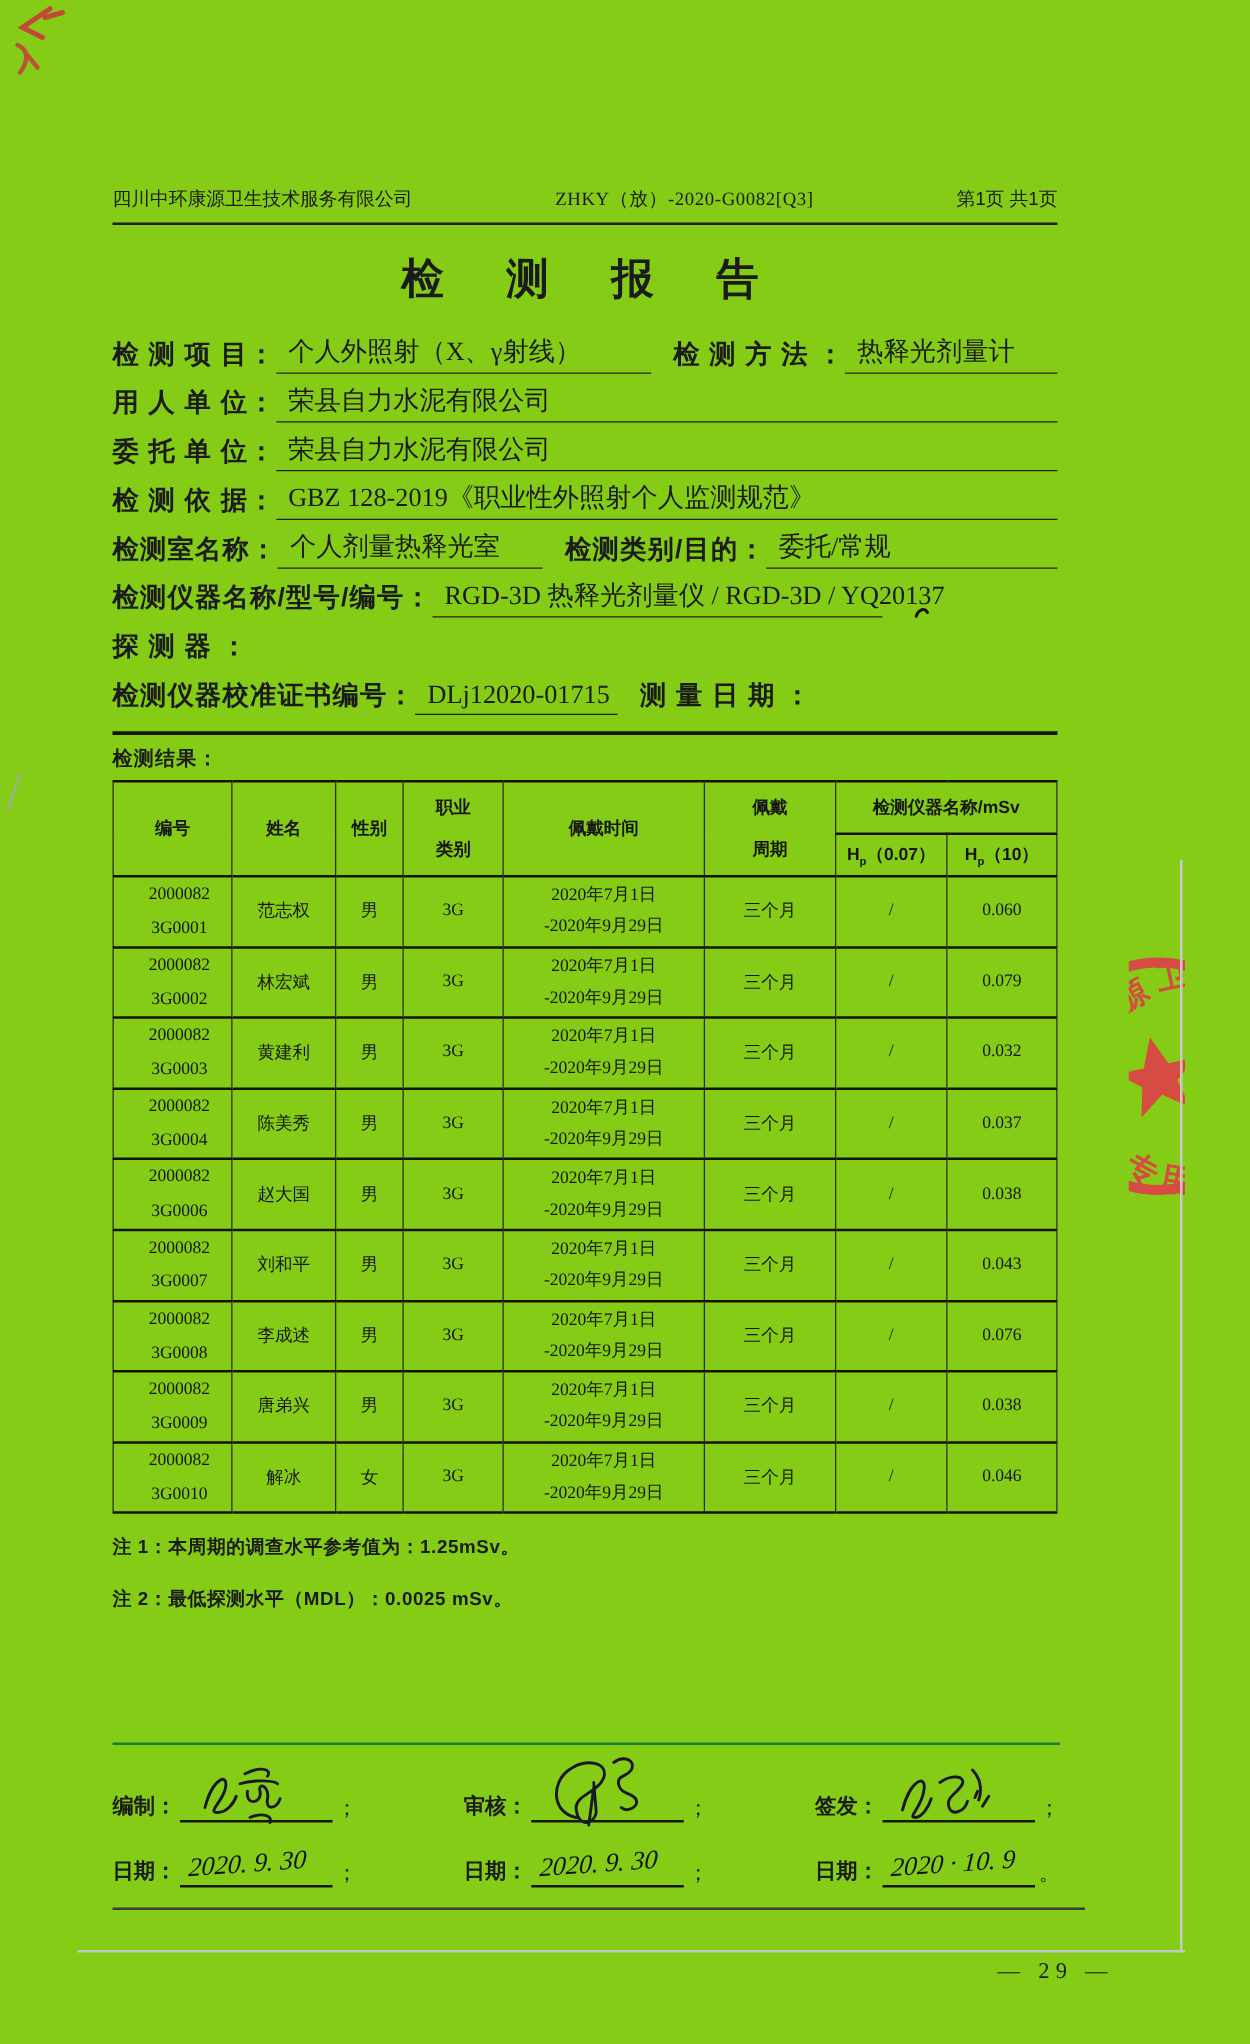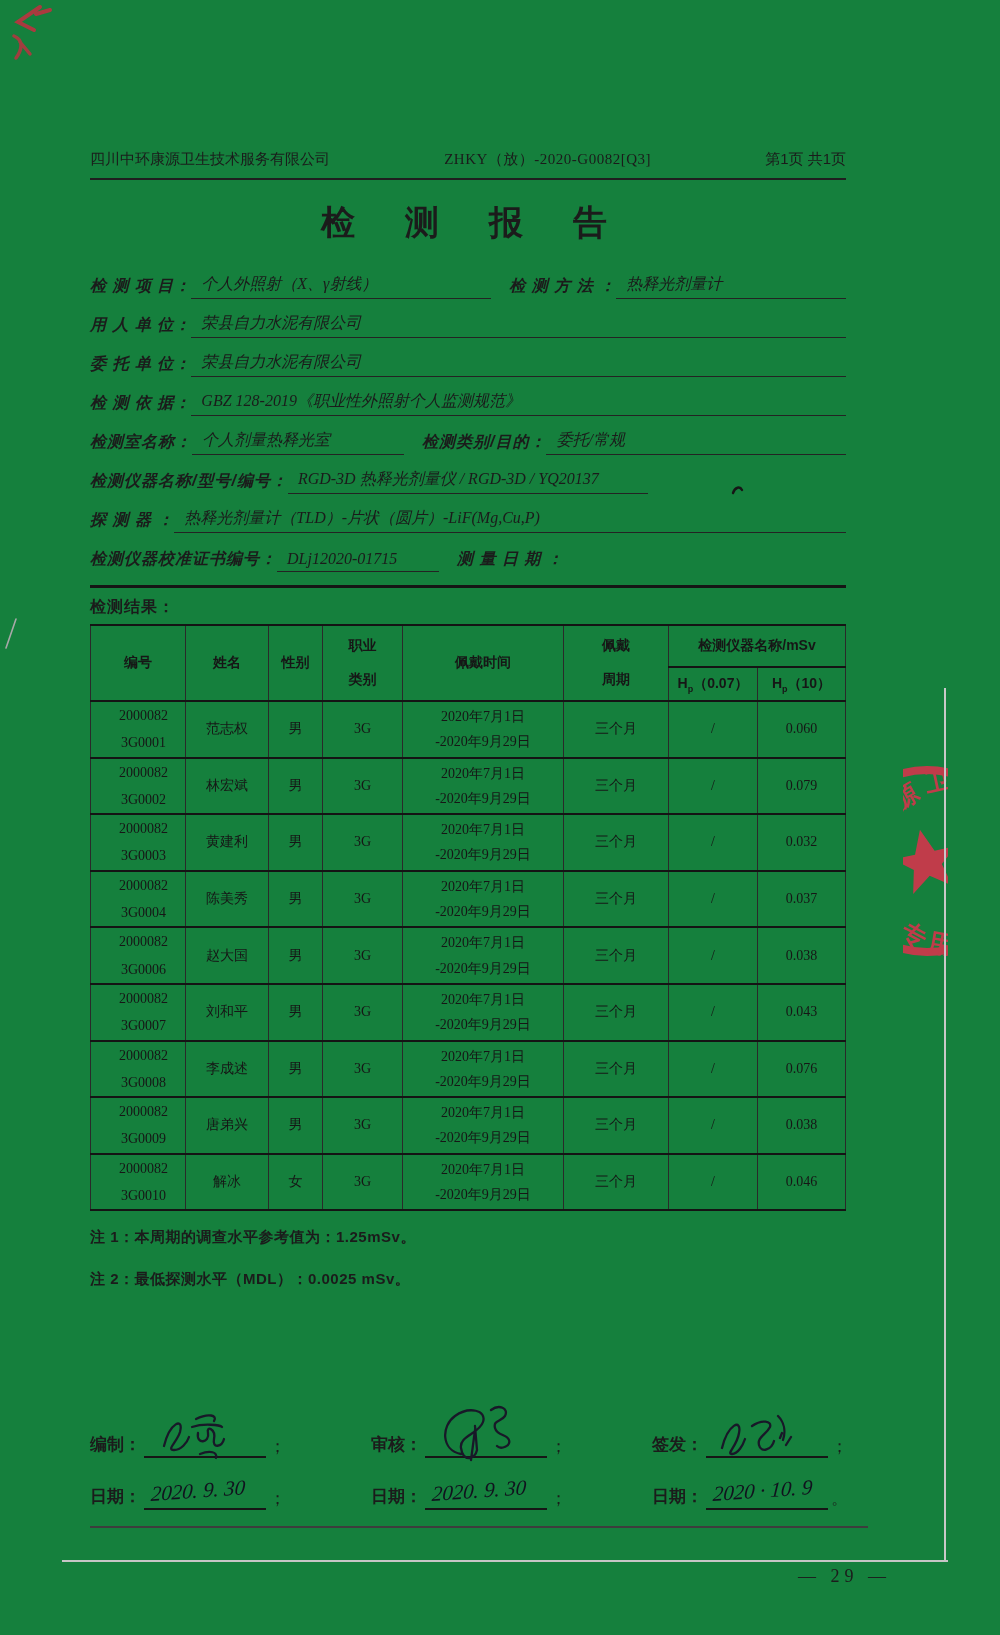--- a/index.html
+++ b/index.html
@@ -1,36 +1,36 @@
 <!DOCTYPE html>
 <html><head>
 <meta charset="utf-8">
 <style>
   * { margin:0; padding:0; box-sizing:border-box; }
   html,body { background:#ffffff; }
   .page {
     position:relative; width:1000px; height:1635px; margin:0 auto;
-    background:#15803d; overflow:hidden; color:#1b1b1b;
+    background:#84cc16; overflow:hidden; color:#1b1b1b;
     font-family:"Liberation Serif","DejaVu Serif",serif;
   }
   .doc { position:absolute; left:90px; top:150px; width:756px; }
 
   
   .doc-header { display:flex; align-items:flex-end; justify-content:space-between;
     border-bottom:2px solid #1f1f1f; padding-bottom:9px;
     font-family:"Liberation Sans","DejaVu Sans",sans-serif; font-size:15px; }
   .doc-header .mid { font-family:"Liberation Serif","DejaVu Serif",serif; letter-spacing:.5px; }
 
   
   .title { margin-top:20px; text-align:center; font-size:34px; font-weight:bold;
     letter-spacing:8px; font-family:"Liberation Sans","DejaVu Sans",sans-serif; }
 
   
   .fields { margin-top:14px; }
-  .frow { display:flex; align-items:flex-end; height:39px; font-size:16px;font-style:italic; }
+  .frow { display:flex; align-items:flex-end; height:39px; font-size:21px; }
   .flabel { white-space:pre; font-weight:bold; letter-spacing:1px; flex:none;
     font-family:"Liberation Sans","DejaVu Sans",sans-serif; padding-bottom:2px; }
   .fvalue { border-bottom:1.6px solid #232323; padding:0 4px 3px 10px;
     white-space:pre; overflow:visible; }
   .grow { flex:1 1 auto; }
   .fixed { flex:none; }
   .gap { flex:none; width:18px; }
 
   .thick-rule { margin-top:13px; border-top:3px solid #151515; }
   .results-label { margin-top:9px; font-weight:bold; font-size:16px;
@@ -147,21 +147,20 @@
         <span class="gap"></span>
         <span class="flabel">检测类别/目的：</span>
         <span class="fvalue grow">委托/常规</span>
       </div>
       <div class="frow">
         <span class="flabel">检测仪器名称/型号/编号：</span>
         <span class="fvalue fixed" style="width:360px;">RGD-3D 热释光剂量仪 / RGD-3D / YQ20137</span>
       </div>
       <div class="frow">
         <span class="flabel">探 测 器 ：</span>
-        <span class="fvalue grow">热释光剂量计（TLD）-片状（圆片）-LiF(Mg,Cu,P)</span>
       </div>
       <div class="frow">
         <span class="flabel">检测仪器校准证书编号：</span>
         <span class="fvalue fixed" style="width:162px;">DLj12020-01715</span>
         <span class="gap"></span>
         <span class="flabel">测 量 日 期 ：</span>
       </div>
     </div>
 
     <div class="thick-rule"></div>

